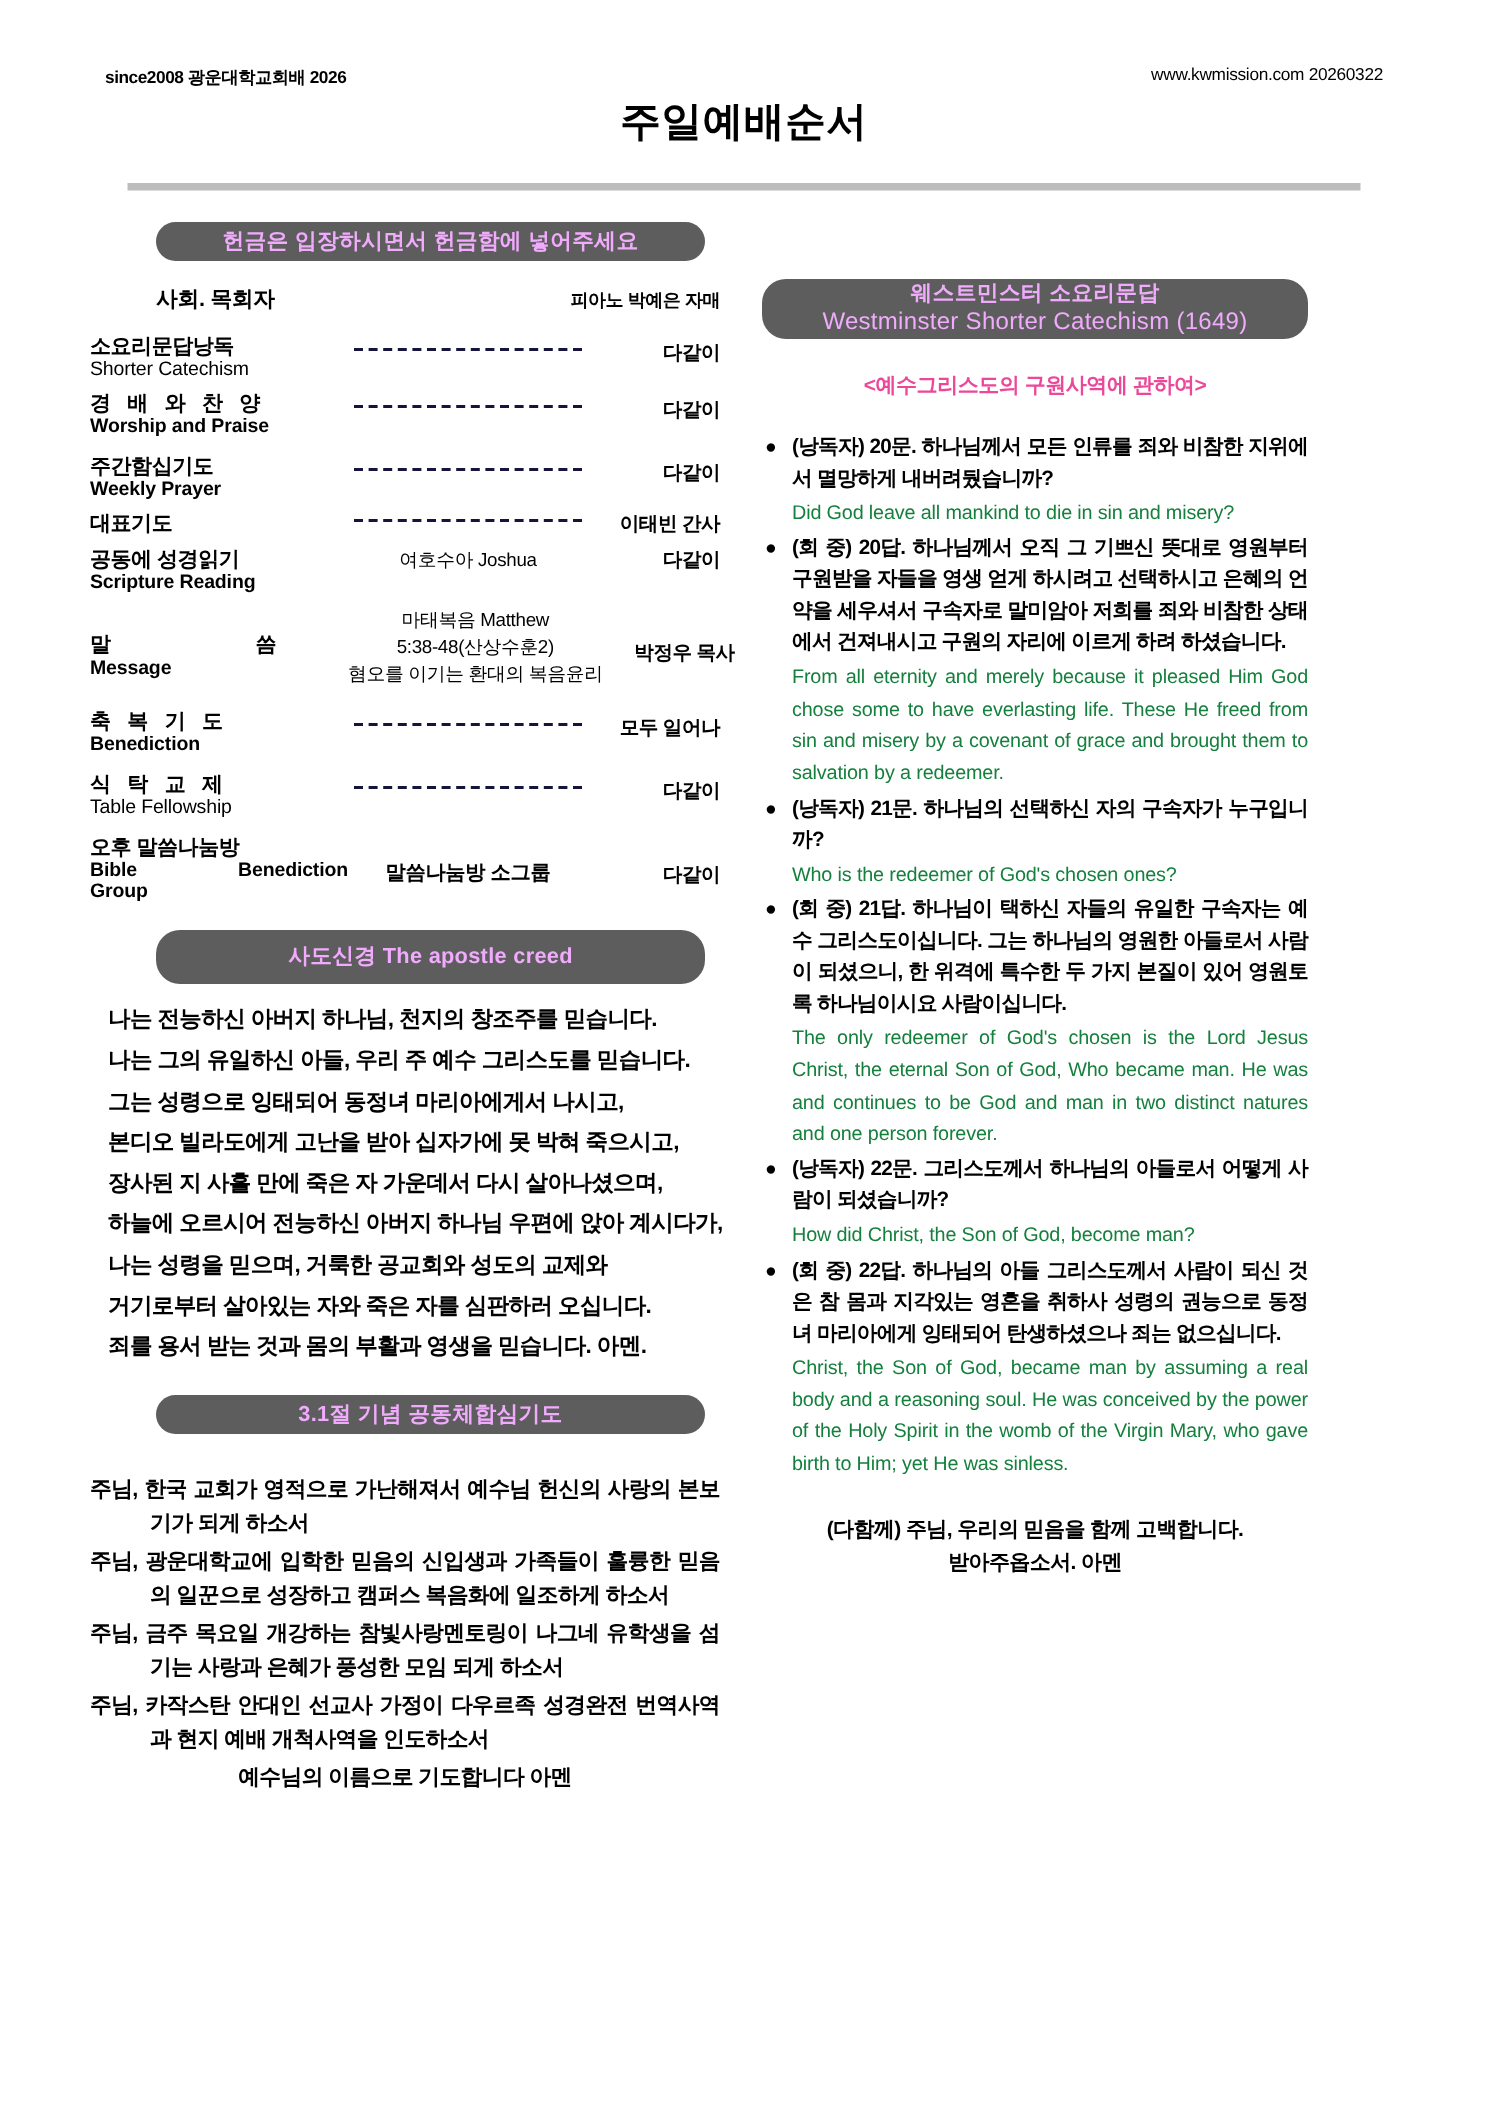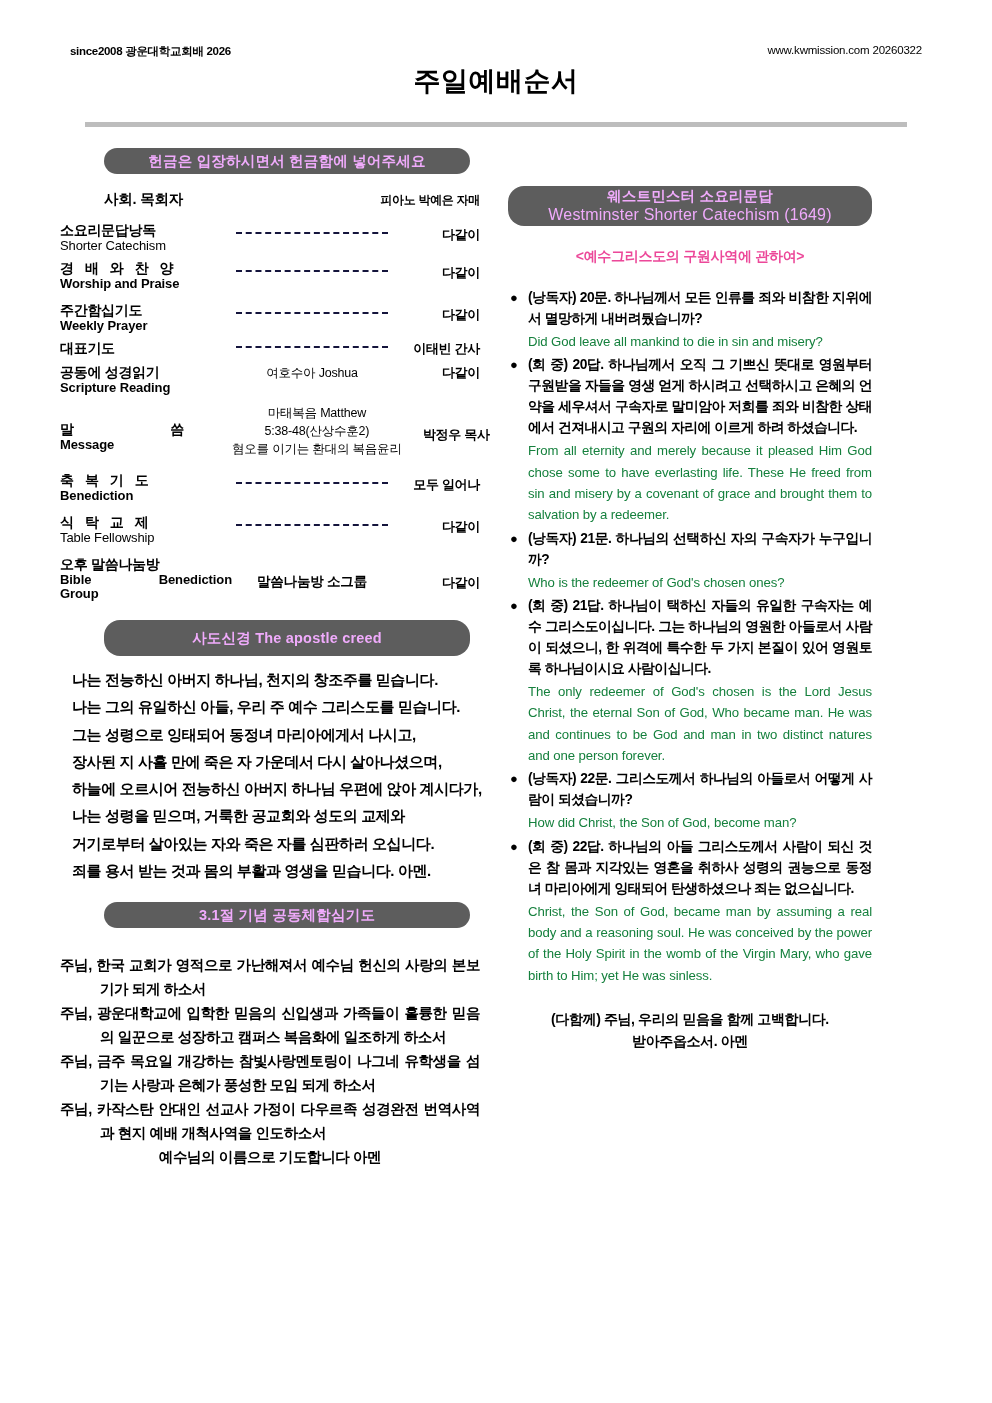--- a/index.html
+++ b/index.html
@@ -443,20 +443,21 @@
 
     </div>
 
     <div class="pill banner-creed">
       <div class="pill-main">사도신경 The apostle creed</div>
     </div>
     <div class="creed-body">
       <div class="creed-line">나는 전능하신 아버지 하나님, 천지의 창조주를 믿습니다.</div>
       <div class="creed-line">나는 그의 유일하신 아들, 우리 주 예수 그리스도를 믿습니다.</div>
       <div class="creed-line">그는 성령으로 잉태되어 동정녀 마리아에게서 나시고,</div>
+      <div class="creed-line">본디오 빌라도에게 고난을 받아 십자가에 못 박혀 죽으시고,</div>
       <div class="creed-line">장사된 지 사흘 만에 죽은 자 가운데서 다시 살아나셨으며,</div>
       <div class="creed-line">하늘에 오르시어 전능하신 아버지 하나님 우편에 앉아 계시다가,</div>
       <div class="creed-line">나는 성령을 믿으며, 거룩한 공교회와 성도의 교제와</div>
       <div class="creed-line">거기로부터 살아있는 자와 죽은 자를 심판하러 오십니다.</div>
       <div class="creed-line">죄를 용서 받는 것과 몸의 부활과 영생을 믿습니다. 아멘.</div>
     </div>
 
     <div class="pill banner-prayer">
       <div class="pill-main">3.1절 기념 공동체합심기도</div>
     </div>

